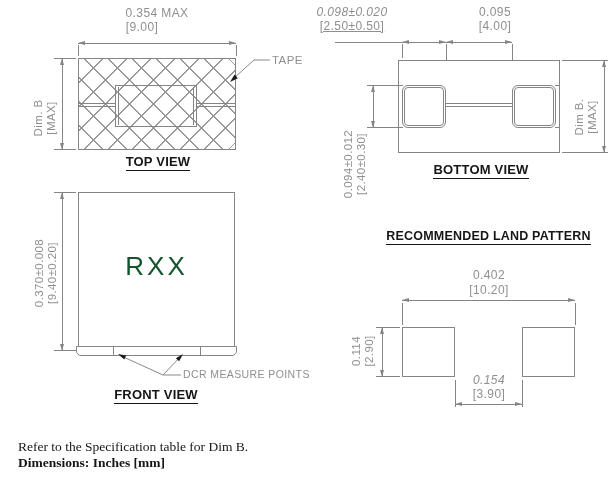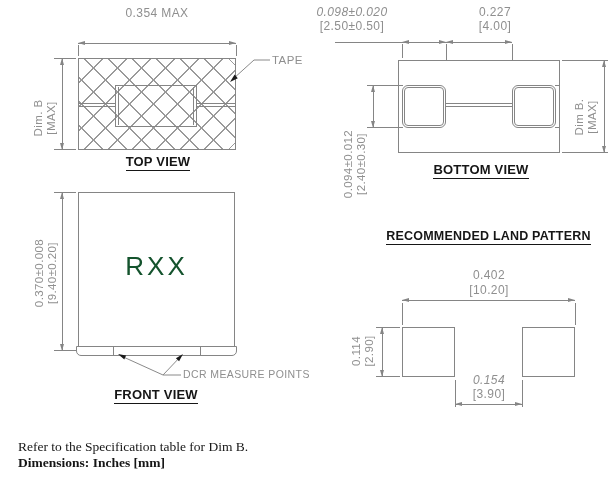--- a/index.html
+++ b/index.html
@@ -39,20 +39,21 @@
   .notes{position:absolute;left:18px;top:439px;font-family:"Liberation Serif",serif;
          font-size:13.5px;color:var(--ink);line-height:16px;}
   svg.overlay{position:absolute;left:0;top:0;pointer-events:none;}
 </style>
 </head>
 <body>
 
 <div class="sheet">
 
   <div class="dtx" style="left:78px;top:6px;width:158px;">0.354 MAX</div>
+  <div class="dtx" style="left:62px;top:20px;width:160px;">[9.00]</div>
 
   <div class="hl" style="left:78px;top:43px;width:158px;"></div>
   <div class="ar l" style="left:78px;top:41px;"></div>
   <div class="ar r" style="left:229px;top:41px;"></div>
   <div class="vl" style="left:78px;top:45px;height:11px;"></div>
   <div class="vl" style="left:236px;top:45px;height:11px;"></div>
 
   <div class="vl" style="left:62px;top:58px;height:92px;"></div>
   <div class="ar u" style="left:60px;top:58px;"></div>
   <div class="ar d" style="left:60px;top:143px;"></div>
@@ -88,22 +89,22 @@
   <div class="hl" style="left:54px;top:350px;width:22px;"></div>
   <div class="rot" style="left:46px;top:273px;">
     <div>0.370±0.008</div>
     <div>[9.40±0.20]</div>
   </div>
 
   <div class="dtx" style="left:183px;top:367px;font-size:10.5px;text-align:left;">DCR MEASURE POINTS</div>
   <div class="head" style="left:76px;top:387px;width:160px;"><span>FRONT VIEW</span></div>
 
   <div class="dtx" style="left:310px;top:5px;width:84px;font-style:italic;">0.098±0.020</div>
-  <div class="dtx" style="left:310px;top:19px;width:84px;">[2.50±0.50]</div>
-  <div class="dtx" style="left:455px;top:5px;width:80px;">0.227</div>
+  <div class="dtx" style="left:310px;top:19px;width:84px;text-decoration:underline;">[2.50±0.50]</div>
+  <div class="dtx" style="left:455px;top:5px;width:80px;">0.095</div>
   <div class="dtx" style="left:455px;top:19px;width:80px;">[4.00]</div>
 
   <div class="hl" style="left:335px;top:42px;width:177px;"></div>
   <div class="ar l" style="left:402px;top:40px;"></div>
   <div class="ar r" style="left:439px;top:40px;"></div>
   <div class="ar l" style="left:446px;top:40px;"></div>
   <div class="ar r" style="left:505px;top:40px;"></div>
   <div class="vl" style="left:402px;top:44px;height:14px;"></div>
   <div class="vl" style="left:446px;top:44px;height:39px;"></div>
   <div class="vl" style="left:512px;top:44px;height:39px;"></div>

